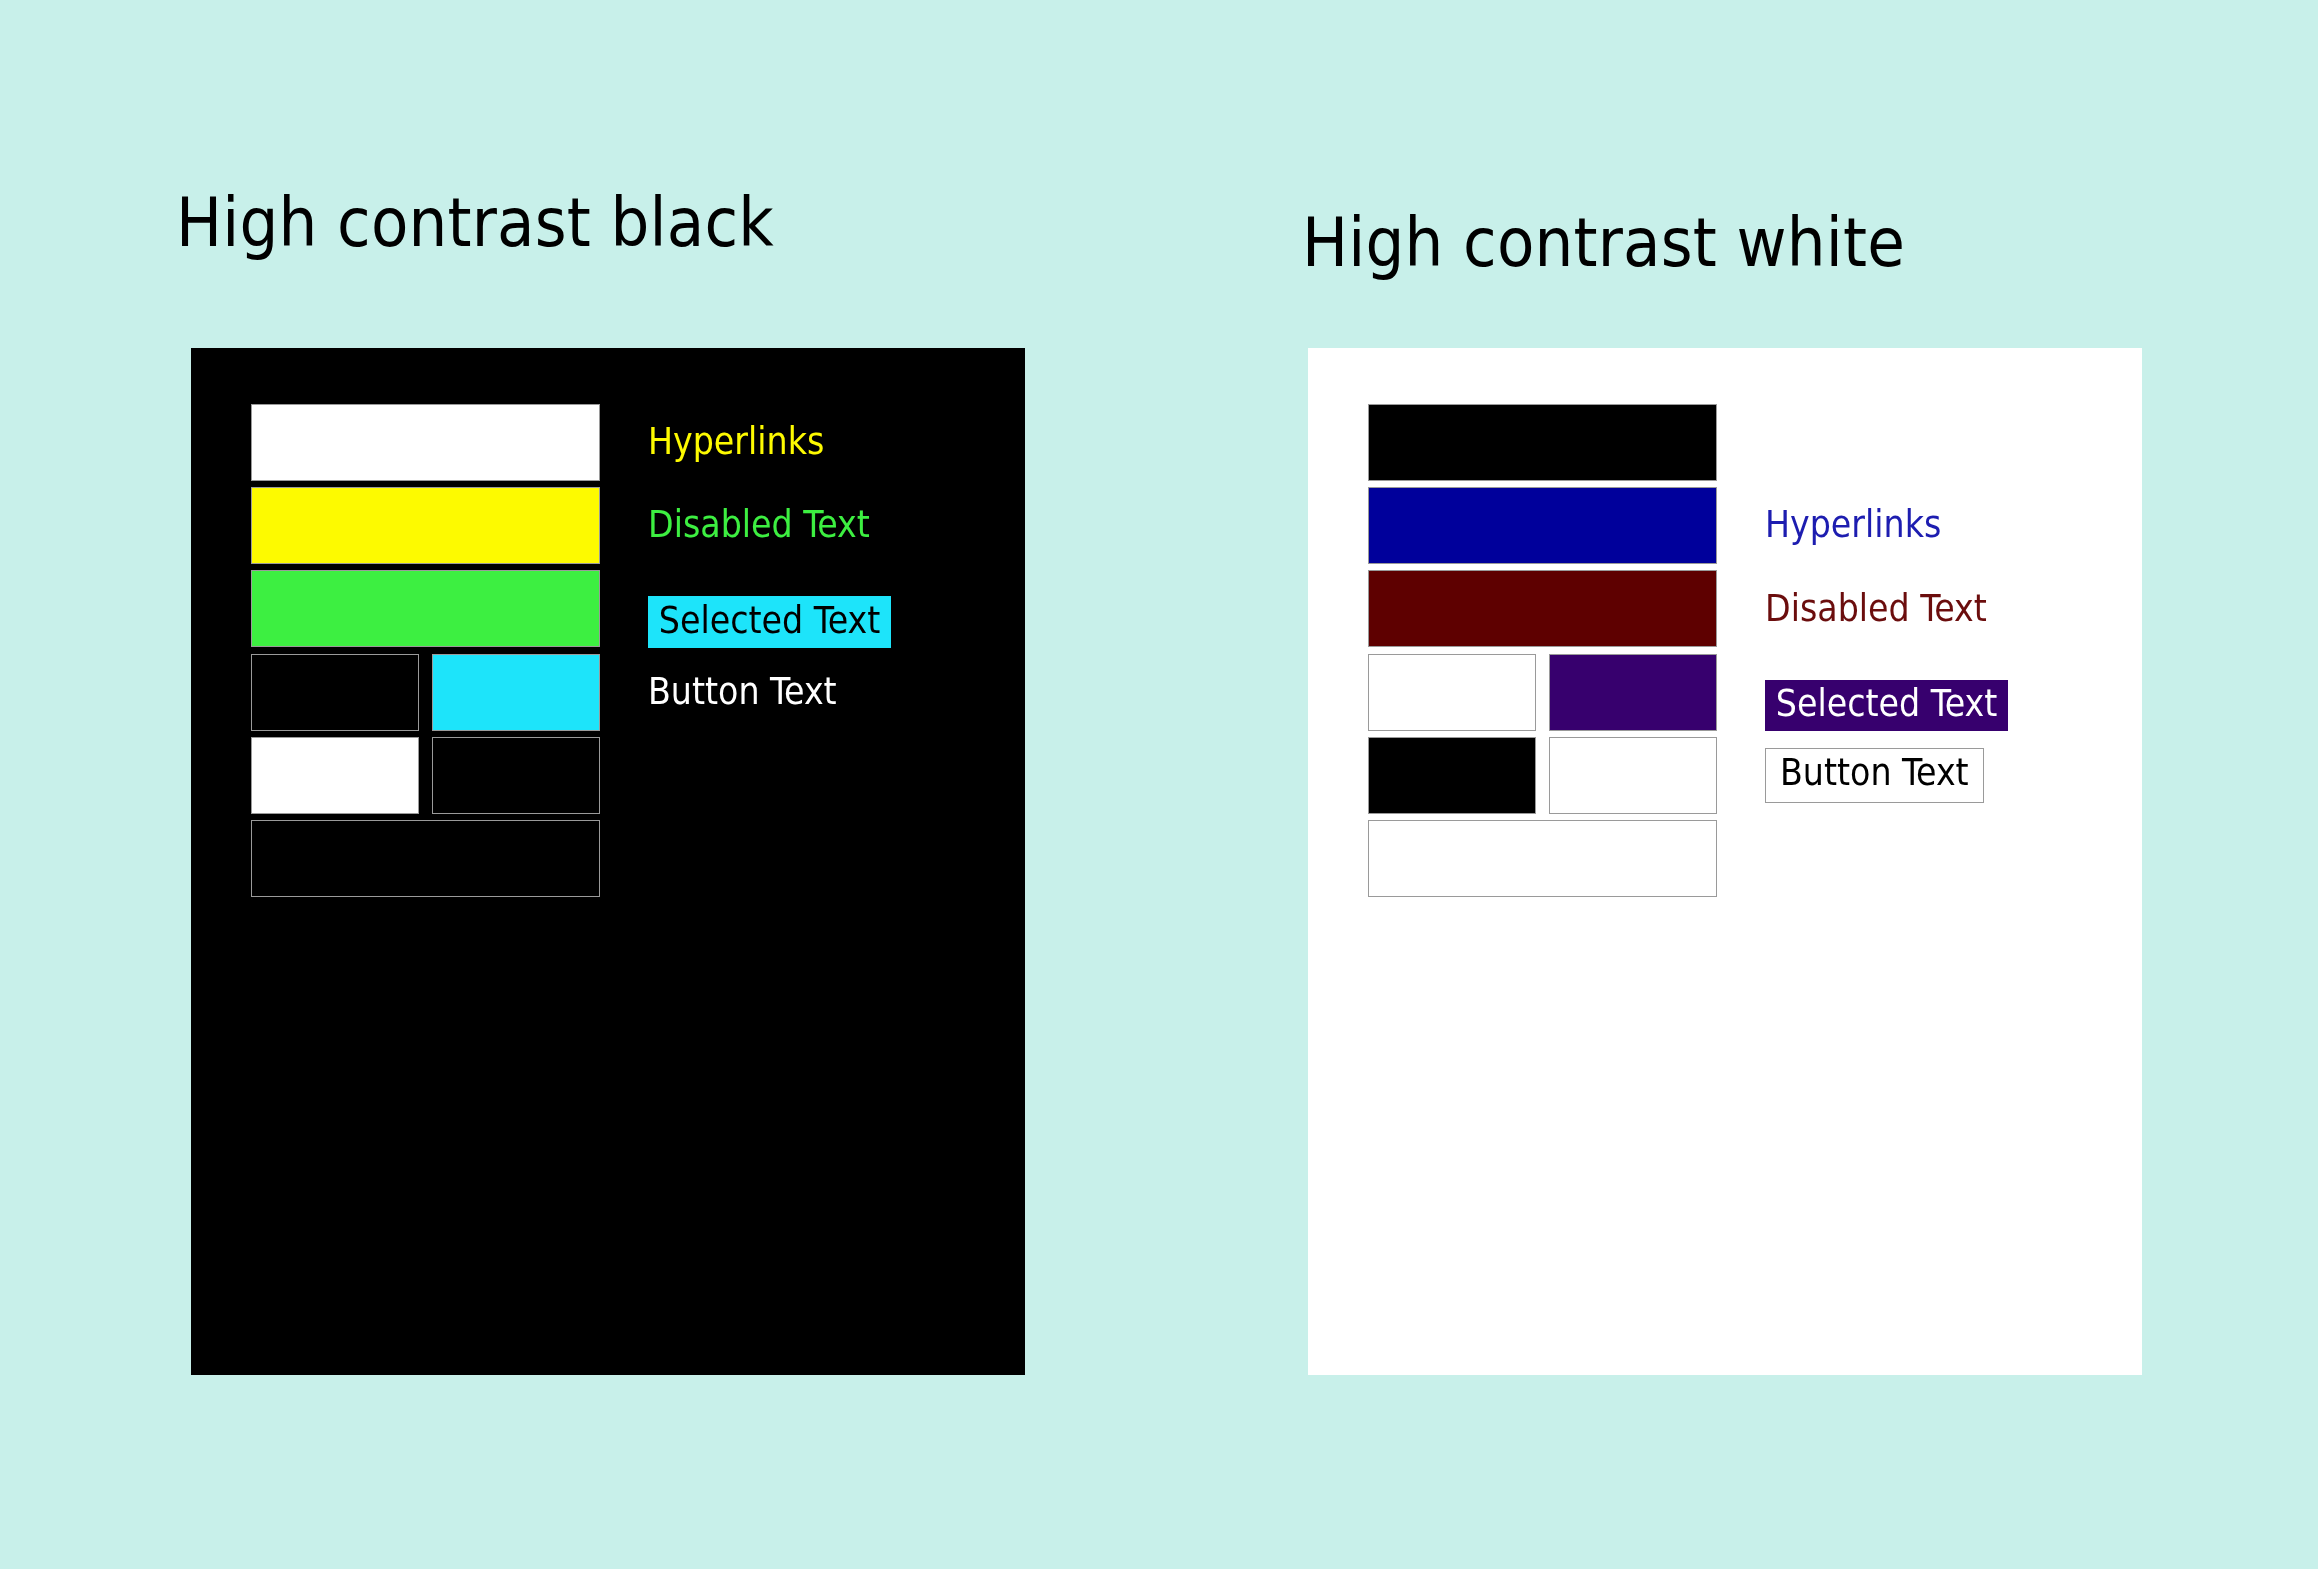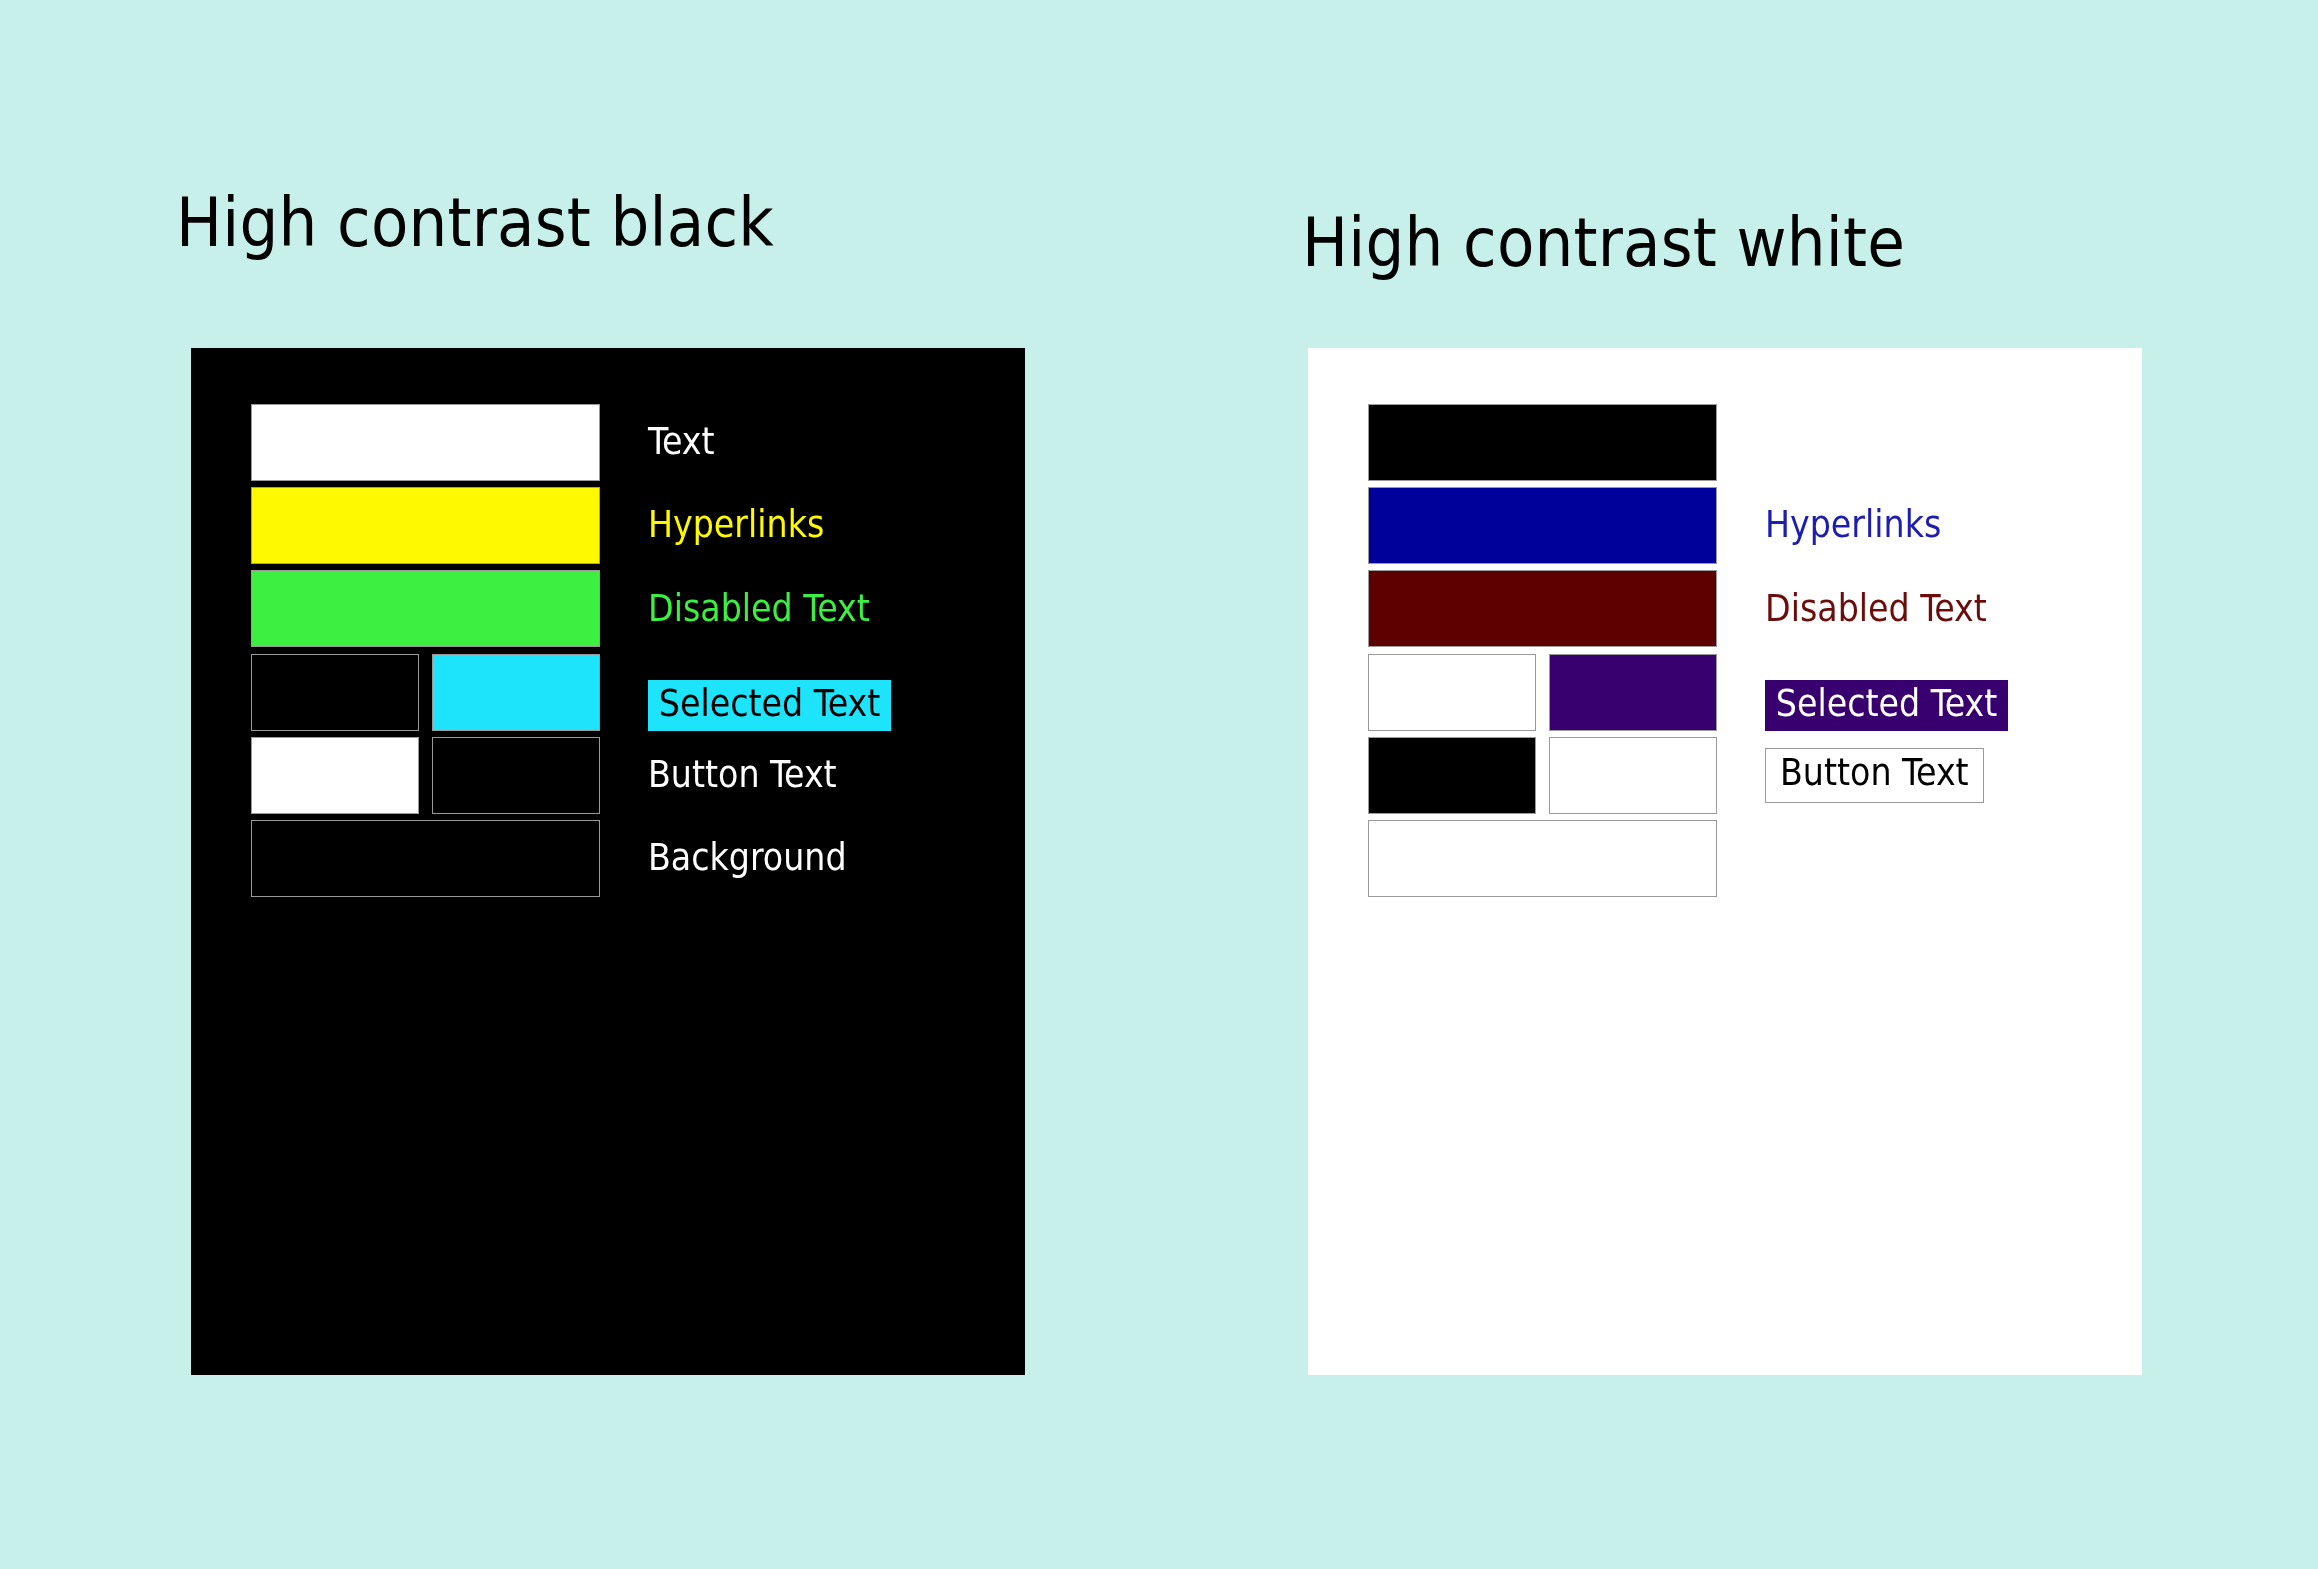--- a/index.html
+++ b/index.html
@@ -140,43 +140,37 @@
       </div>
 
       <div class="swatch-row">
         <div class="swatch" style="background-color: rgb(0, 0, 0);"></div>
       </div>
 
     </div>
 
     <div class="label-col">
 
-      <div class="label-row">
-        <span class="label" style="color: rgb(255, 255, 255);">Text</span>
-      </div>
 
       <div class="label-row">
         <span class="label" style="color: rgb(253, 250, 0);">Hyperlinks</span>
       </div>
 
       <div class="label-row">
         <span class="label" style="color: rgb(61, 239, 65);">Disabled Text</span>
       </div>
 
       <div class="label-row">
         <span class="label chip" style="color: rgb(0, 0, 0); background-color: rgb(29, 228, 250);">Selected Text</span>
       </div>
 
       <div class="label-row">
         <span class="label" style="color: rgb(255, 255, 255);">Button Text</span>
       </div>
 
-      <div class="label-row">
-        <span class="label" style="color: rgb(255, 255, 255);">Background</span>
-      </div>
 
     </div>
   </div>
 </div>
 
 <div class="section" id="section-white">
 
   <div class="section-title">High contrast white</div>
 
   <div class="panel">

